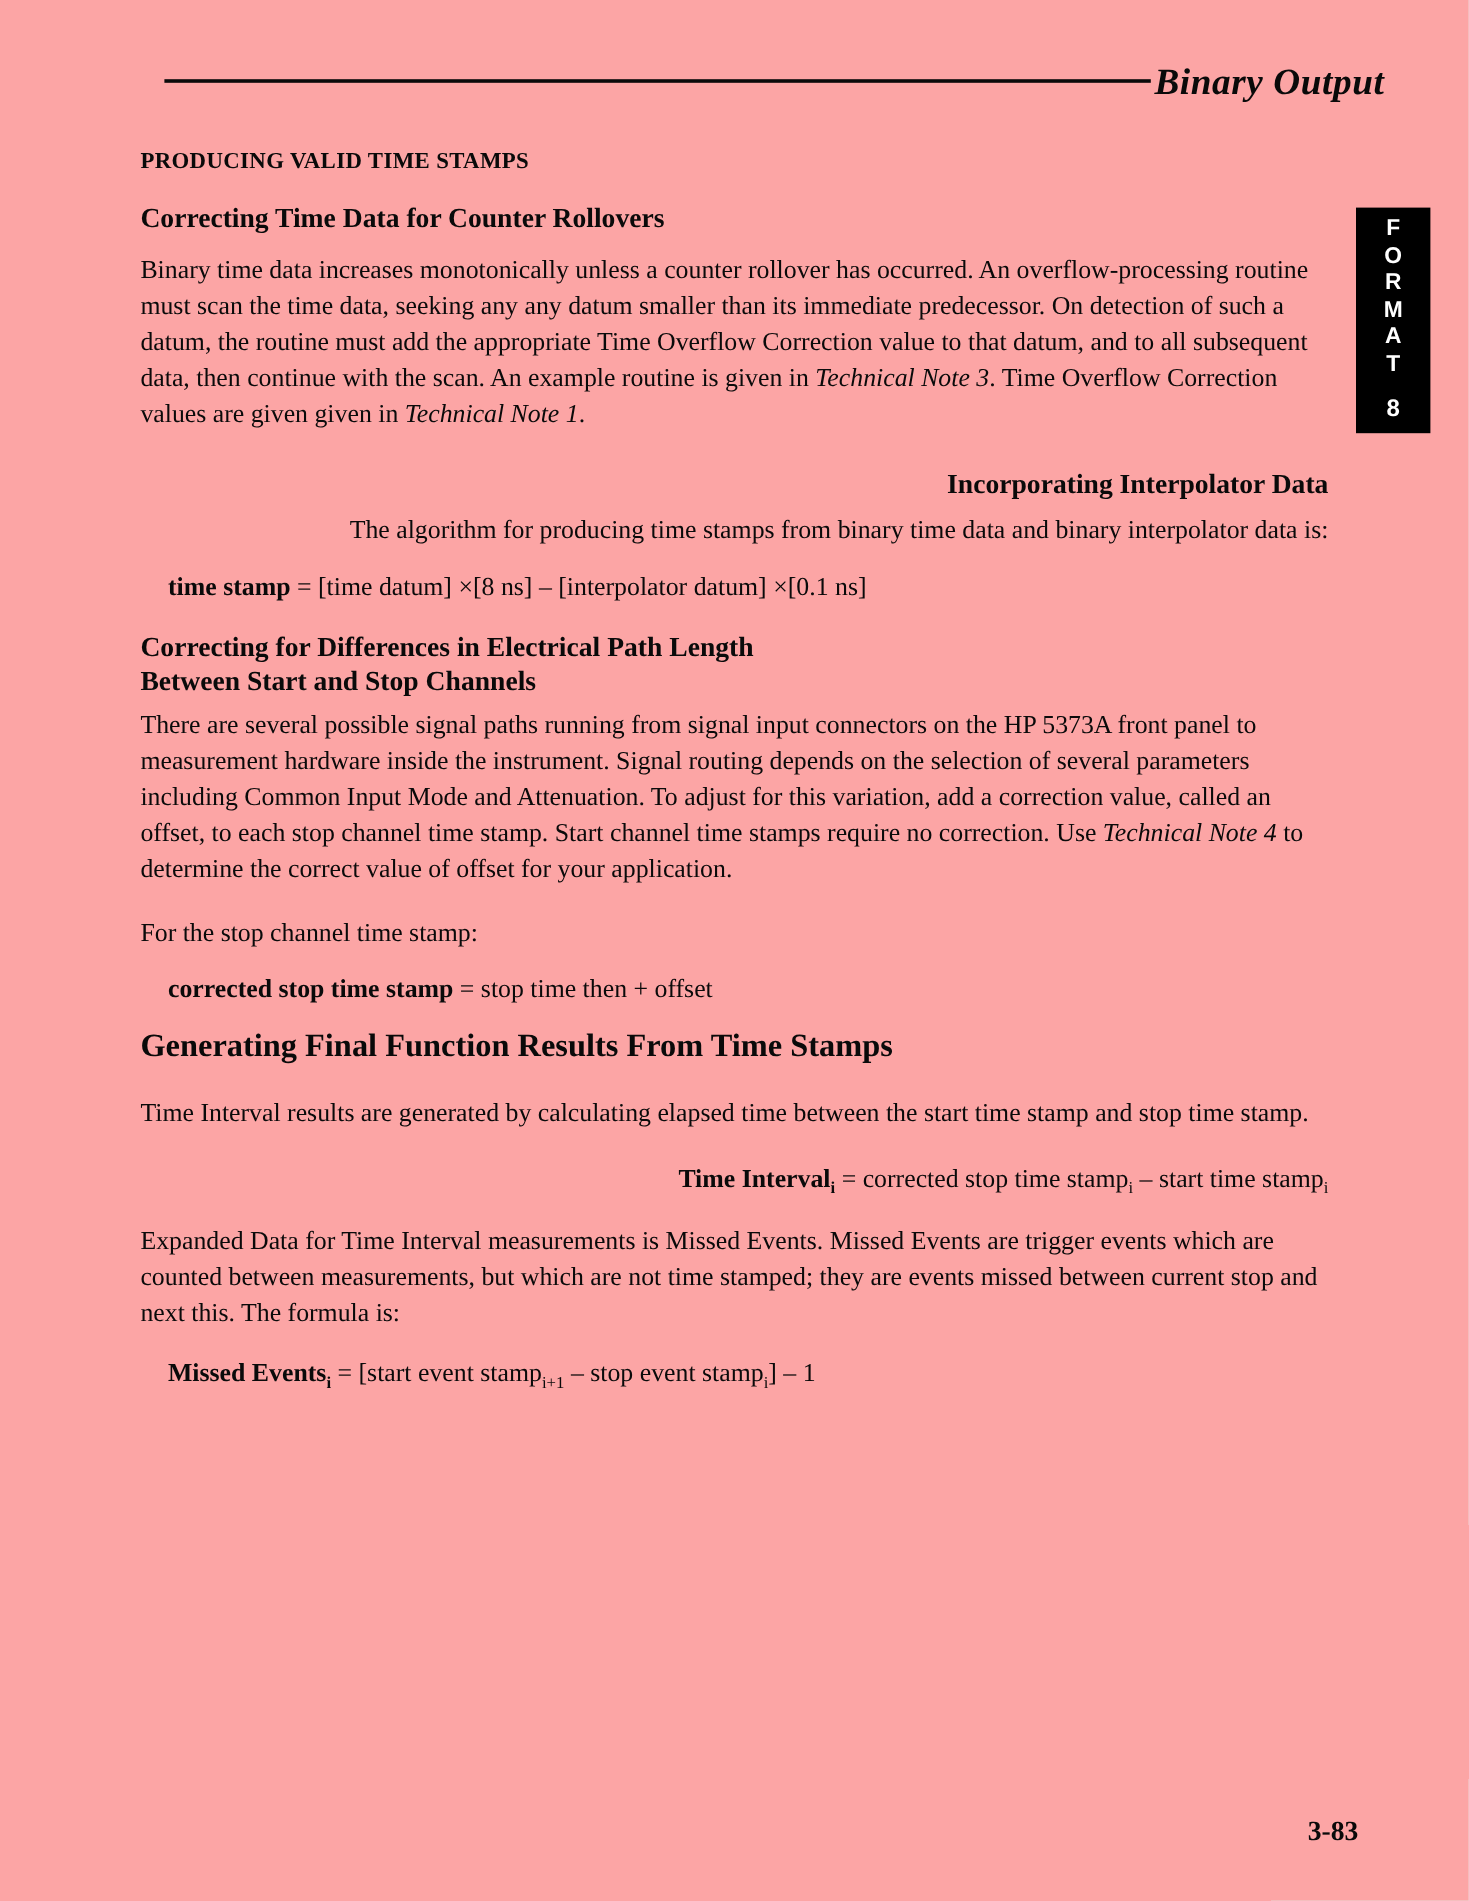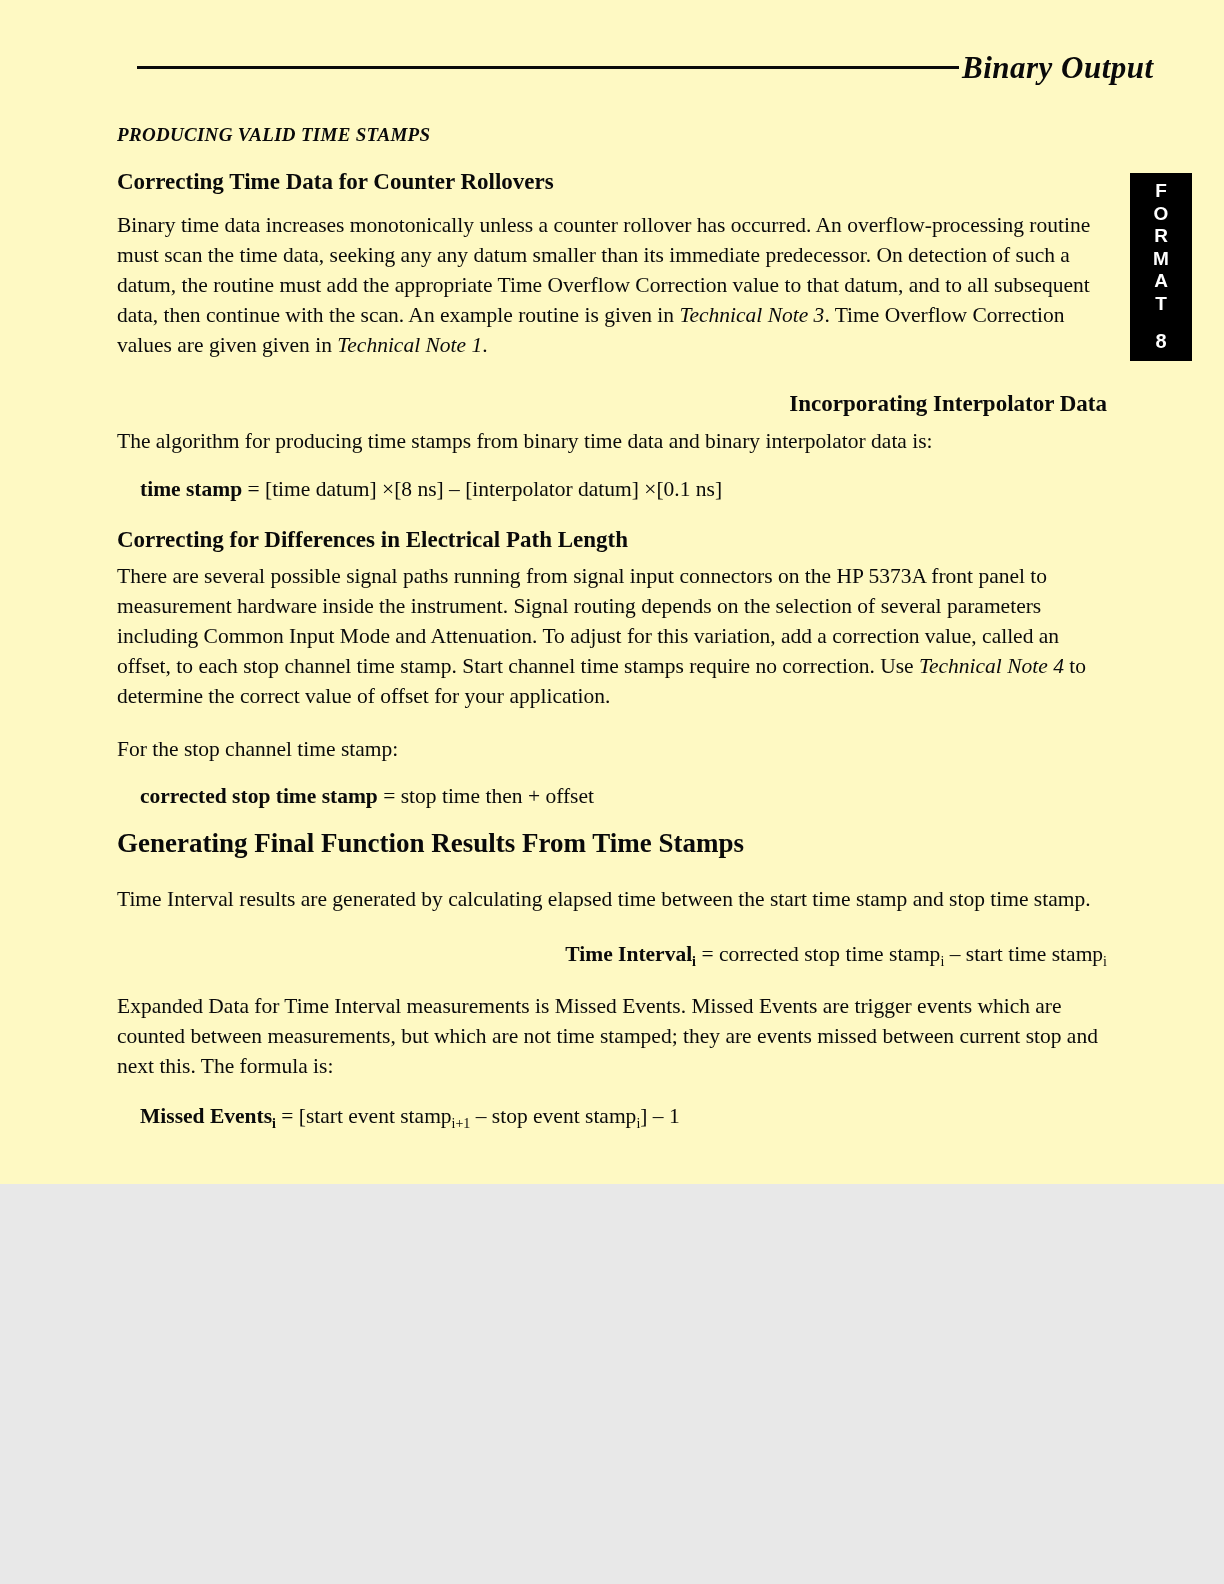--- a/index.html
+++ b/index.html
@@ -1,21 +1,21 @@
 <!DOCTYPE html>
 <html><head>
 <meta charset="utf-8">
 <style>
   html, body { margin: 0; padding: 0; background: #e8e8e8; }
   .page {
     position: relative;
     width: 1224px;
-    height: 1184px;
+    height: 1584px;
     margin: 0 auto;
-    background: #fef9c3;
+    background: #fca5a5;
     color: #0a0a0a;
     font-family: "Liberation Serif", serif;
     overflow: hidden;
   }
 
   
   .header-rule {
     position: absolute;
     left: 137px;
     top: 66px;
@@ -64,37 +64,36 @@
     line-height: 30px;
   }
   .content p { margin: 0; }
 
   .eyebrow {
     margin-top: 124px;
     font-size: 19px;
     font-weight: bold;
     letter-spacing: 0.3px;
     line-height: 22px;
-    font-style: italic;
   }
   h3.sub-heading {
     margin: 22px 0 0 0;
     font-size: 23px;
     font-weight: bold;
     line-height: 28px;
   }
   h3.sub-heading .hl { display: block; }
   h2.major-heading {
     margin: 15px 0 0 0;
     font-size: 27px;
     font-weight: bold;
     line-height: 34px;
   }
   .para-roll   { margin-top: 14px !important; }
-  .para-interp { margin-top: 8px  !important; }
+  .para-interp { margin-top: 8px  !important; text-align: right; }
   .para-path   { margin-top: 7px  !important; font-family: Liberation Serif, serif; }
   .para-intro  { margin-top: 23px !important; }
   .para-gen1   { margin-top: 24px !important; }
   .para-gen2   { margin-top: 22px !important; }
   .gap-lg { margin-top: 30px !important; text-align: right; }
 
   .formula {
     margin-left: 23px !important;
     white-space: nowrap;
   }
@@ -143,20 +142,21 @@
     <p class="para-roll"><span>Binary time data increases monotonically unless a counter rollover has occurred. An overflow-processing routine must scan the time data, seeking any any datum smaller than its immediate predecessor. On detection of such a datum, the routine must add the appropriate Time Overflow Correction value to that datum, and to all subsequent data, then continue with the scan. An example routine is given in </span><i>Technical Note 3</i><span>. Time Overflow Correction values are given given in </span><i>Technical Note 1</i><span>.</span></p>
 
     <h3 class="sub-heading gap-lg">Incorporating Interpolator Data</h3>
 
     <p class="para-interp">The algorithm for producing time stamps from binary time data and binary interpolator data is:</p>
 
     <p class="formula f1"><b>time stamp</b><span> = [time datum] ×[8 ns] – [interpolator datum] ×[0.1 ns]</span></p>
 
     <h3 class="sub-heading">
         <span class="hl">Correcting for Differences in Electrical Path Length</span>
+        <span class="hl">Between Start and Stop Channels</span>
       </h3>
 
     <p class="para-path"><span>There are several possible signal paths running from signal input connectors on the HP 5373A front panel to measurement hardware inside the instrument. Signal routing depends on the selection of several parameters including Common Input Mode and Attenuation. To adjust for this variation, add a correction value, called an offset, to each stop channel time stamp. Start channel time stamps require no correction. Use </span><i>Technical Note 4</i><span> to determine the correct value of offset for your application.</span></p>
 
     <p class="para-intro">For the stop channel time stamp:</p>
 
     <p class="formula f2"><b>corrected stop time stamp</b><span> = stop time then + offset</span></p>
 
     <h2 class="major-heading">Generating Final Function Results From Time Stamps</h2>
 

